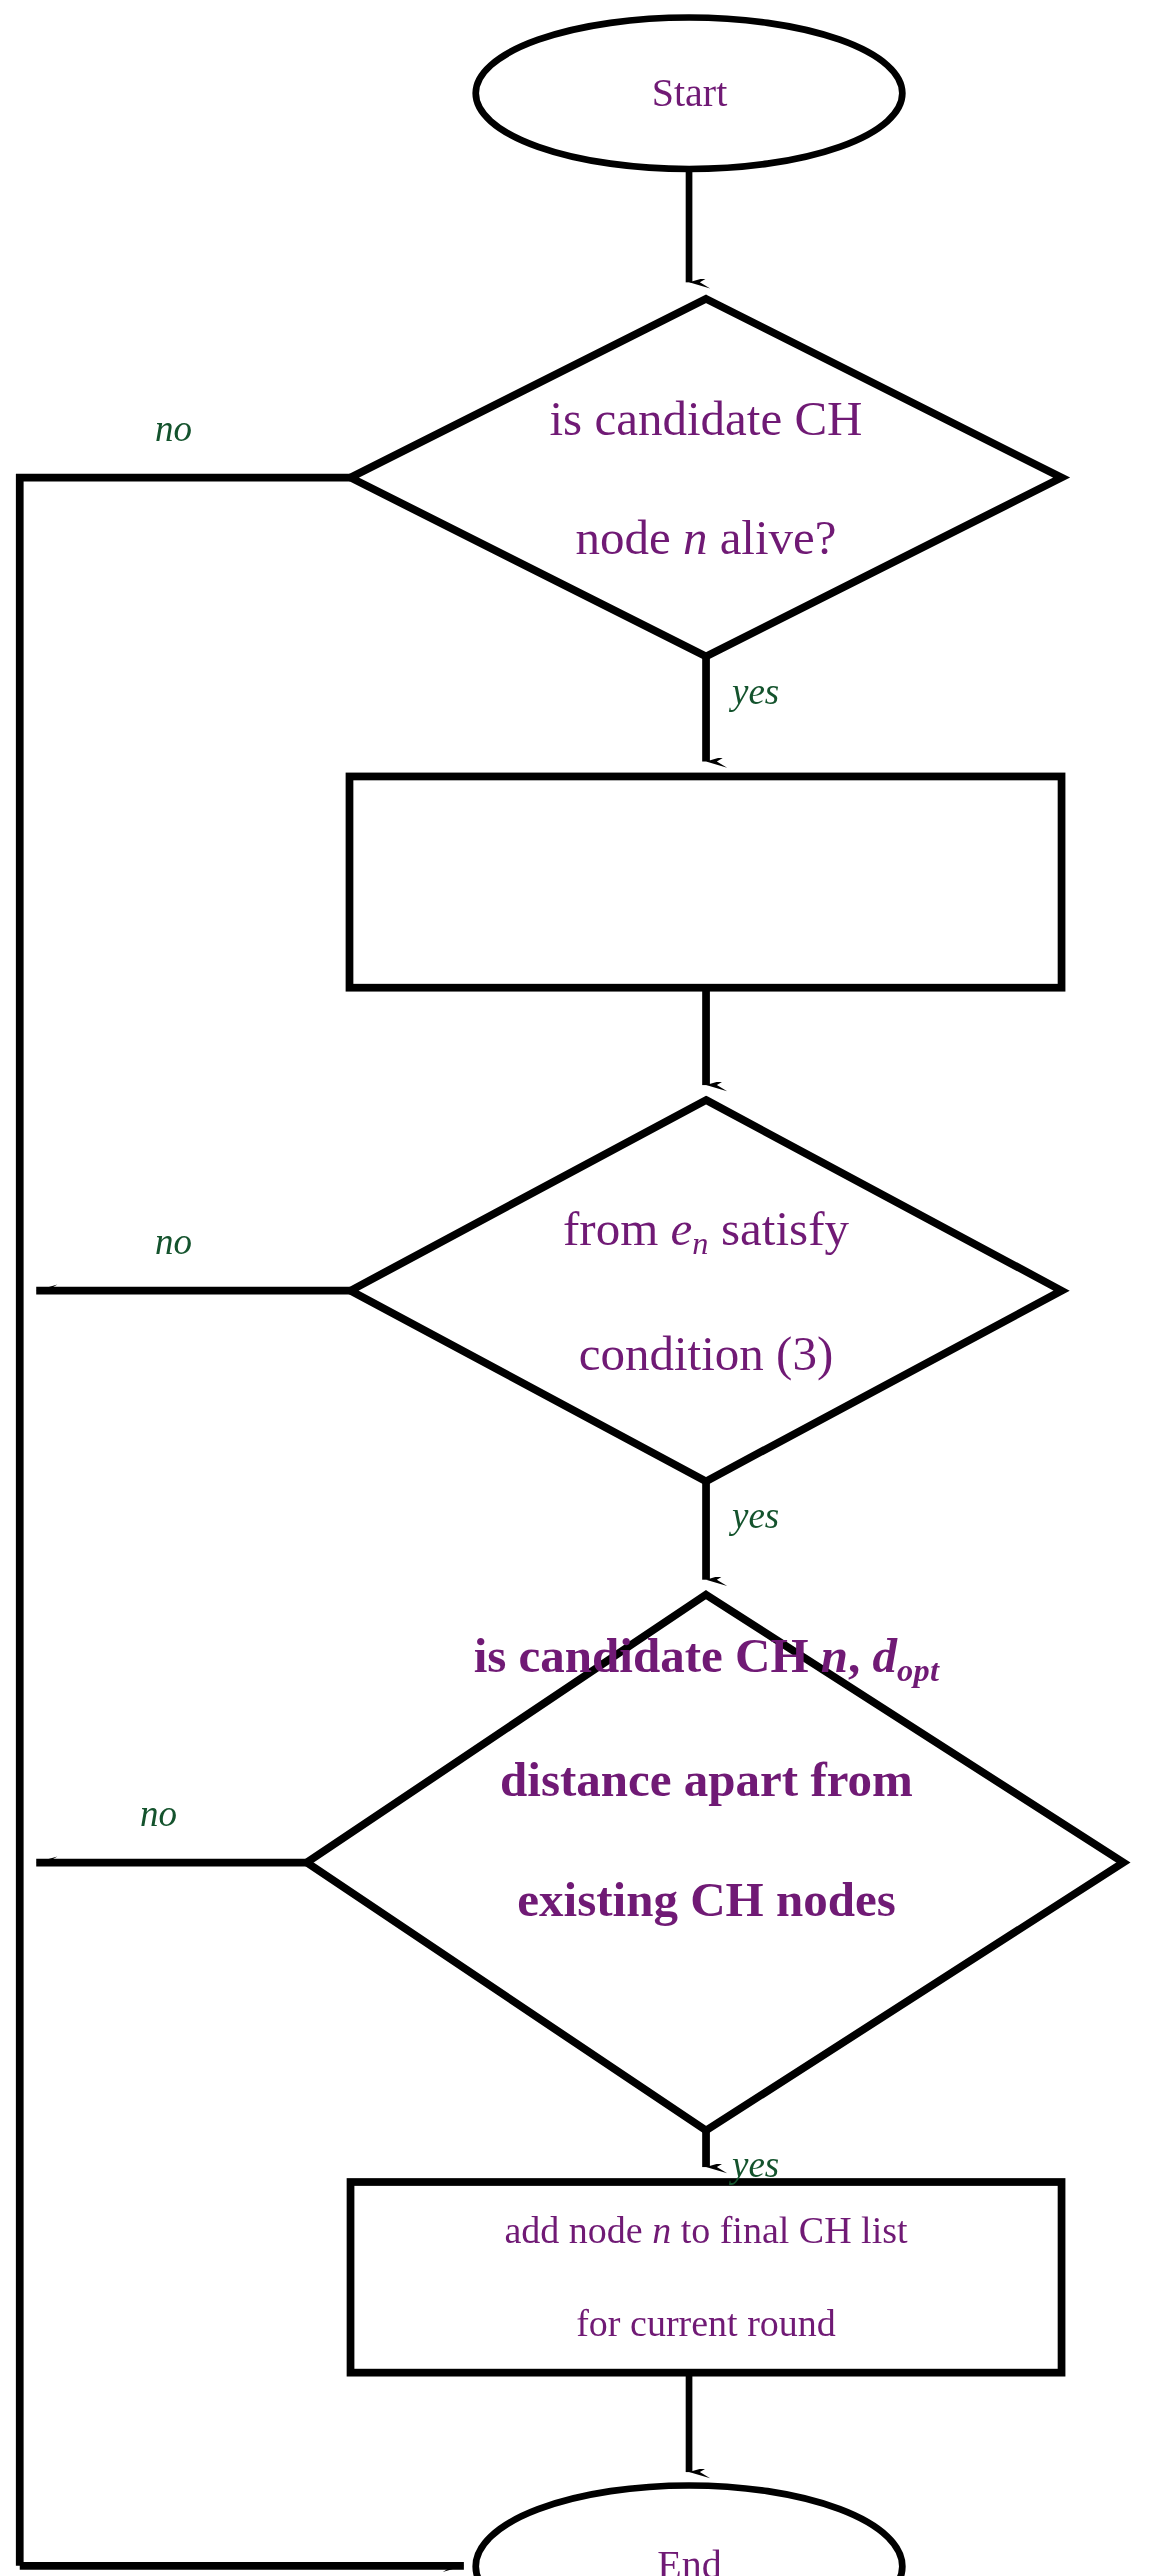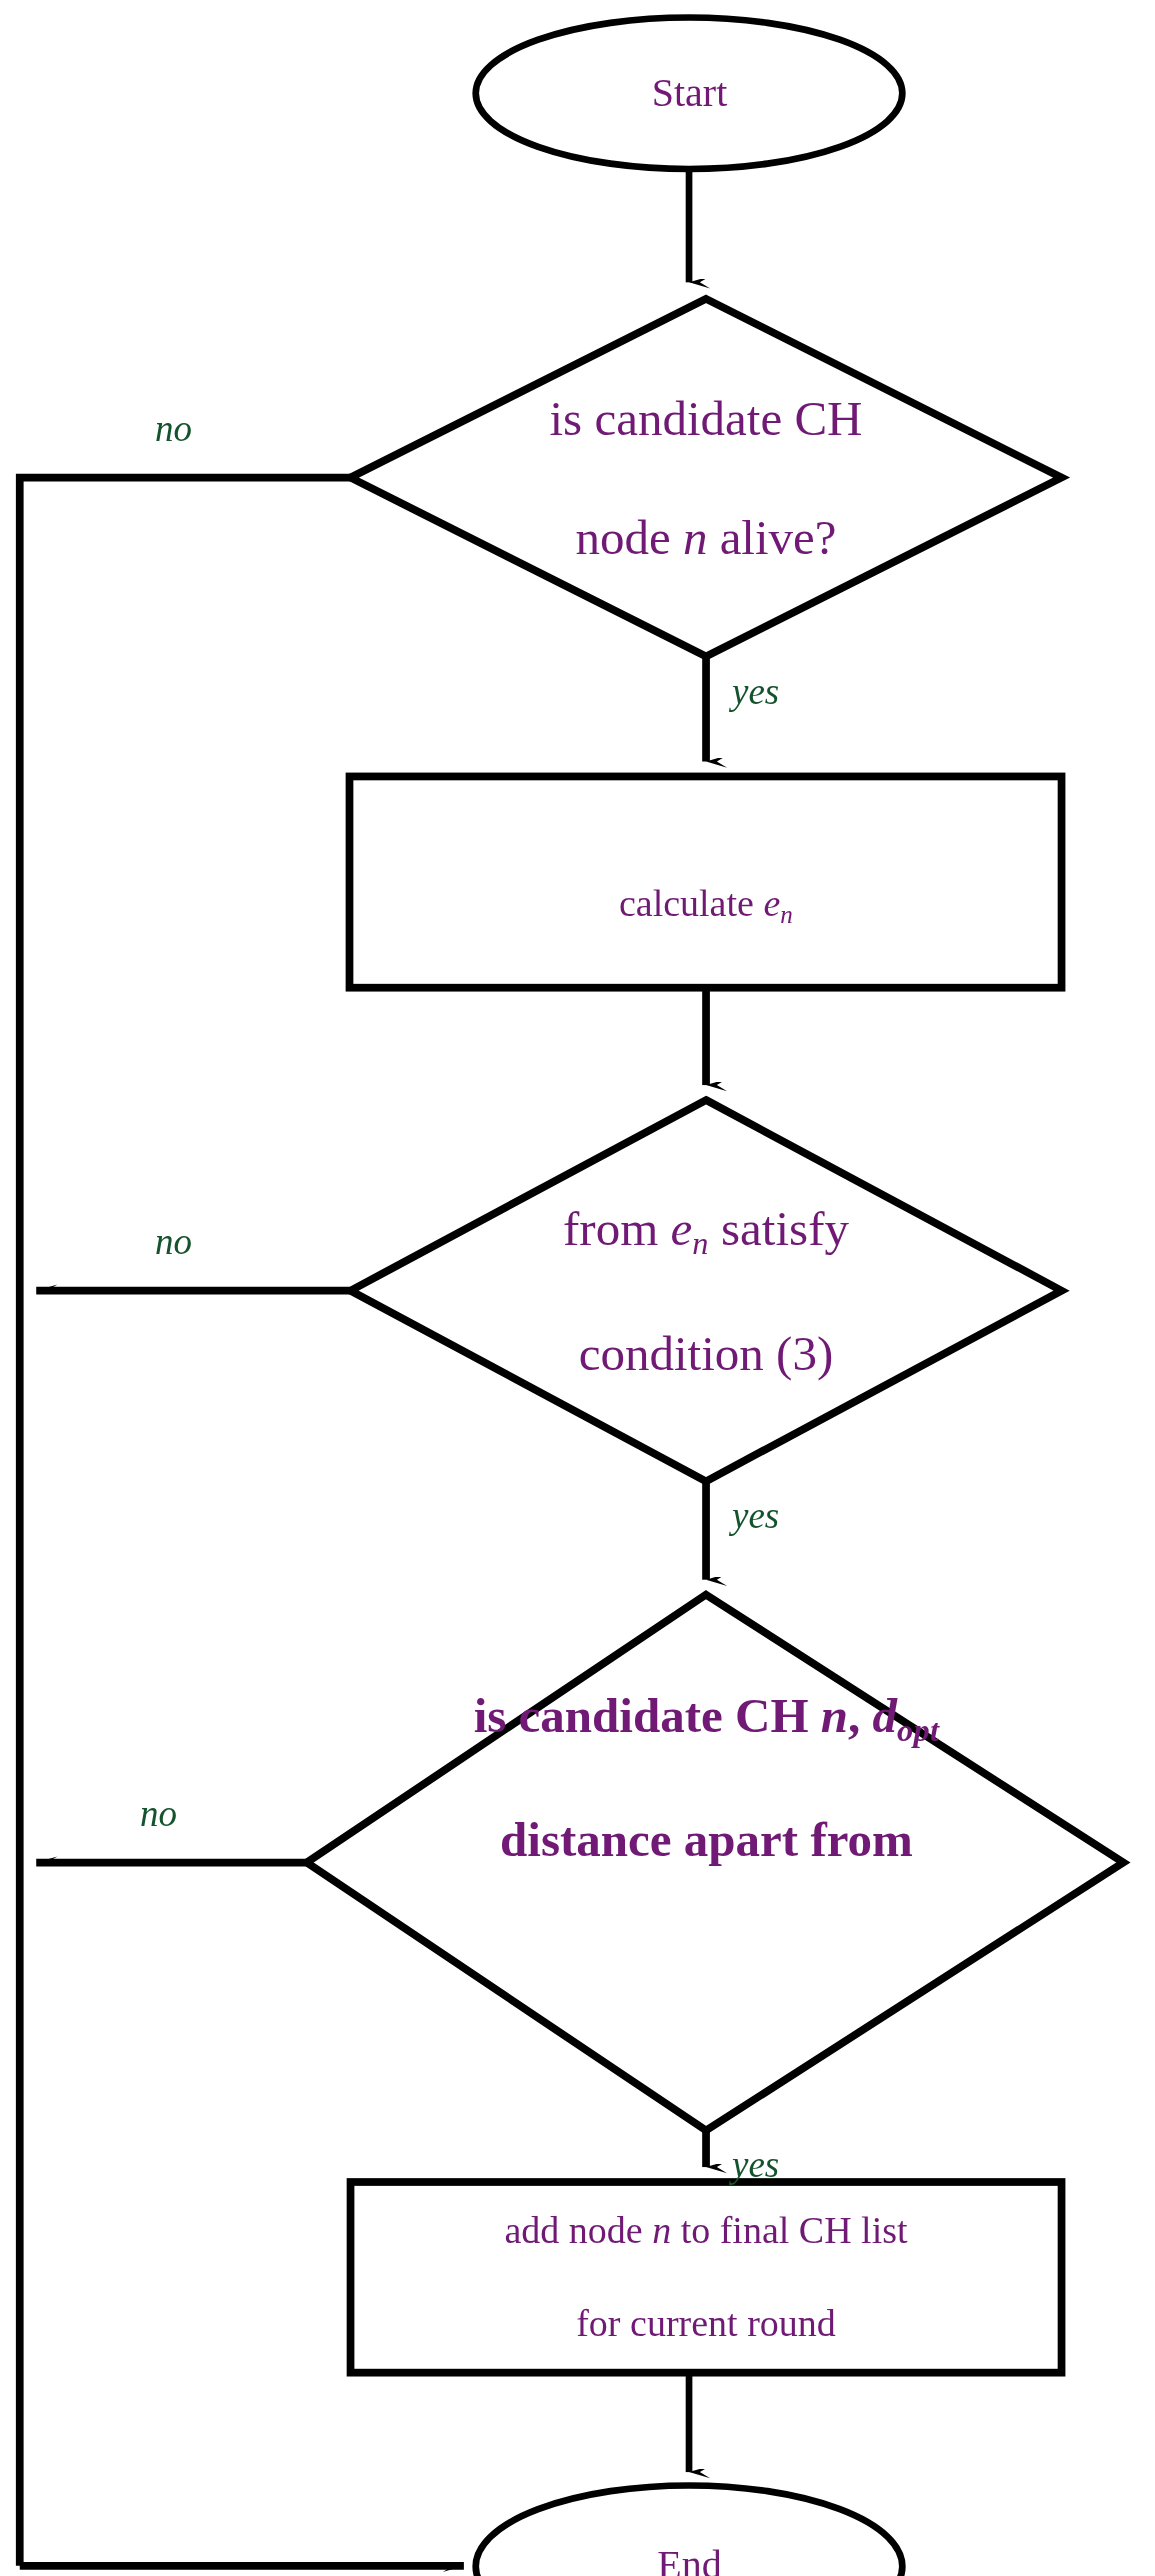--- a/index.html
+++ b/index.html
@@ -124,37 +124,33 @@
     <span>Start</span>
   </div>
 
   <div class="node-label decision-text" style="left:428px; top:422px; width:556px; height:113px;">
     <div>
       <div><span>is candidate CH</span></div>
       <div><span>node </span><span class="ital">n</span><span> alive?</span></div>
     </div>
   </div>
 
-  <div class="node-label process-text" style="left:361px; top:842px; width:690px; height:80px;">
-    <div>
-      <span>calculate  </span><span class="ital">e</span><sub>n</sub>
-    </div>
-  </div>
 
   <div class="node-label decision-text" style="left:428px; top:1235px; width:556px; height:113px;">
     <div>
       <div><span>from  </span><span class="ital">e</span><sub>n</sub><span> satisfy</span></div>
       <div><span>condition (3)</span></div>
     </div>
   </div>
 
   <div class="node-label decision-text" style="left:392px; top:1688px; width:629px; height:180px;font-weight:bold;">
     <div>
       <div><span>is candidate CH </span><span class="ital">n</span><span>, </span><span class="ital">d</span><sub>opt</sub></div>
       <div><span>distance apart from</span></div>
+      <div><span>existing CH nodes</span></div>
     </div>
   </div>
 
   <div class="node-label process-text" style="left:361px; top:2215px; width:690px; height:124px;">
     <div>
       <div><span>add node </span><span class="ital">n</span><span> to final CH list</span></div>
       <div><span>for current round</span></div>
     </div>
   </div>
 

